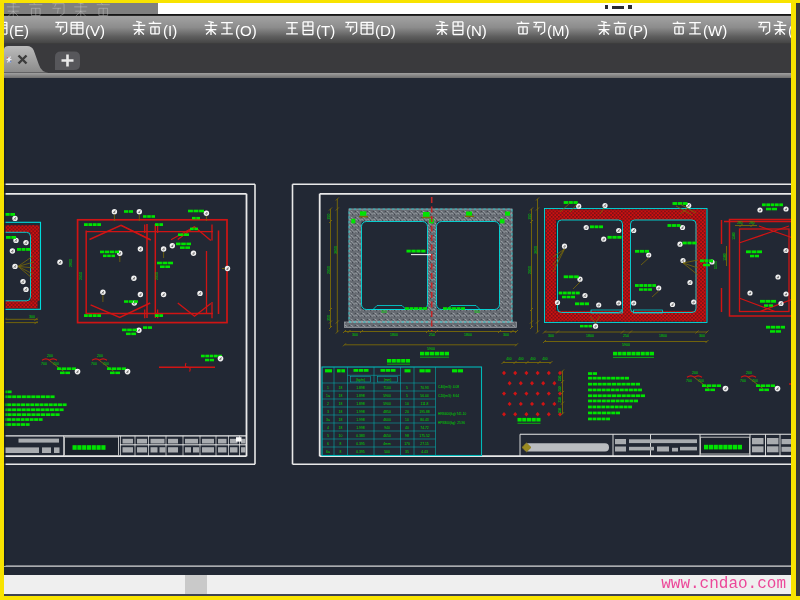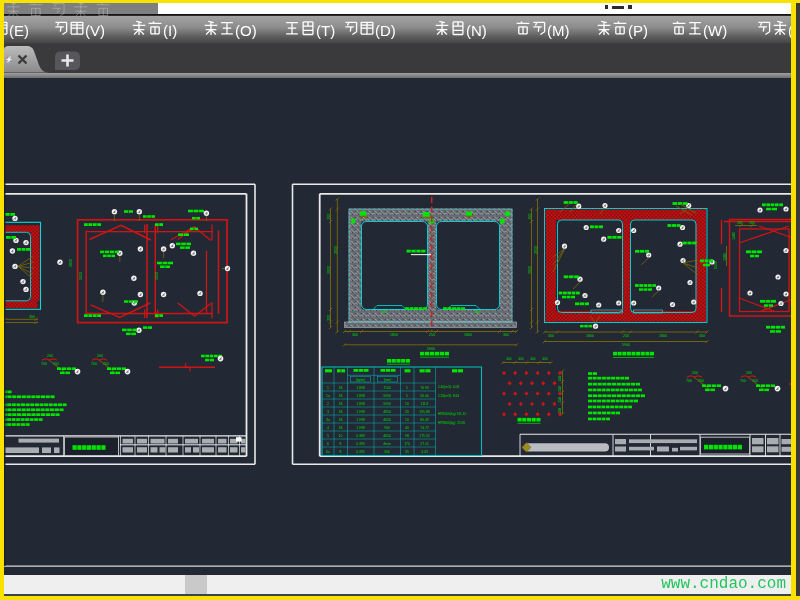--- a/index.html
+++ b/index.html
@@ -998,20 +998,20 @@
       <path d="M 13.25 2.79 L 13.25 16.71 M 6.72 6.85 L 19.77 6.85 M 7.74 11.2 L 18.76 11.2 M 13.25 11.2 L 8.18 16.27 M 13.25 11.2 L 18.32 16.27 M 10.35 2.79 L 16.15 3.95" stroke="#C8C8C8" stroke-width="1.0" fill="none" opacity="0.45"></path>
 <path d="M 29.23 4.67 L 42.27 4.67 M 31.4 8.3 L 40.1 8.3 M 31.4 8.3 L 31.4 15.55 M 40.1 8.3 L 40.1 15.55 M 31.4 15.55 L 40.1 15.55 M 35.75 8.3 L 35.75 15.55 M 33.58 2.79 L 35.02 4.67" stroke="#C8C8C8" stroke-width="1.0" fill="none" opacity="0.45"></path>
 <path d="M 52.45 3.66 L 64.05 3.66 M 64.05 3.66 L 64.05 13.38 M 64.05 13.38 L 59.7 16.27 M 52.45 8.3 L 61.15 8.3 M 56.08 3.66 L 54.62 6.85 M 58.25 8.3 L 57.52 13.38" stroke="#C8C8C8" stroke-width="1.0" fill="none" opacity="0.45"></path>
 <path d="M 80.75 2.79 L 80.75 16.71 M 74.22 6.85 L 87.28 6.85 M 75.24 11.2 L 86.26 11.2 M 80.75 11.2 L 75.67 16.27 M 80.75 11.2 L 85.83 16.27 M 77.85 2.79 L 83.65 3.95" stroke="#C8C8C8" stroke-width="1.0" fill="none" opacity="0.45"></path>
 <path d="M 96.72 4.67 L 109.78 4.67 M 98.9 8.3 L 107.6 8.3 M 98.9 8.3 L 98.9 15.55 M 107.6 8.3 L 107.6 15.55 M 98.9 15.55 L 107.6 15.55 M 103.25 8.3 L 103.25 15.55 M 101.08 2.79 L 102.53 4.67" stroke="#C8C8C8" stroke-width="1.0" fill="none" opacity="0.45"></path>
     </svg>
 
   <div class="abs" style="left:4px;top:575px;width:787px;height:19px;background:#EFEFEF"></div>
   <div class="abs" style="left:185px;top:575px;width:22px;height:19px;background:#C9C9C9"></div>
   <div class="abs" style="left:4px;top:594px;width:787px;height:2.2px;background:#3E4350"></div>
-  <div class="abs" style="left:650px;top:575px;width:136px;height:19px;color:#22c55e;
+  <div class="abs" style="left:650px;top:575px;width:136px;height:19px;color:#ec4899;
        font-family:'Liberation Mono',monospace;font-size:16px;line-height:19px;text-align:right">www.cndao.com</div>
 
   <div class="abs" style="left:796px;top:0;width:4px;height:600px;background:#3A3A3A"></div>
   <div class="abs" style="left:0;top:0;width:800px;height:2.8px;background:#F8E300"></div>
   <div class="abs" style="left:0;top:0;width:4.2px;height:600px;background:#F8E300"></div>
   <div class="abs" style="left:791px;top:0;width:5px;height:600px;background:#F8E300"></div>
   <div class="abs" style="left:0;top:596px;width:800px;height:4px;background:#F8E300"></div>
 </div>
 </body></html>

